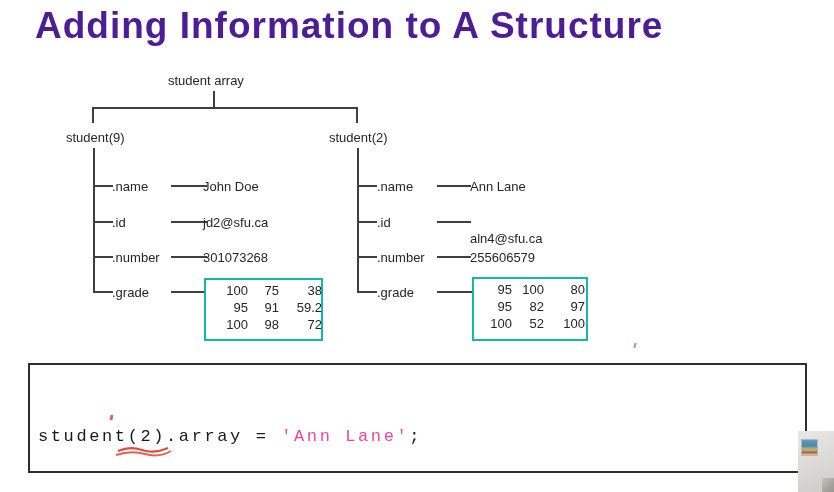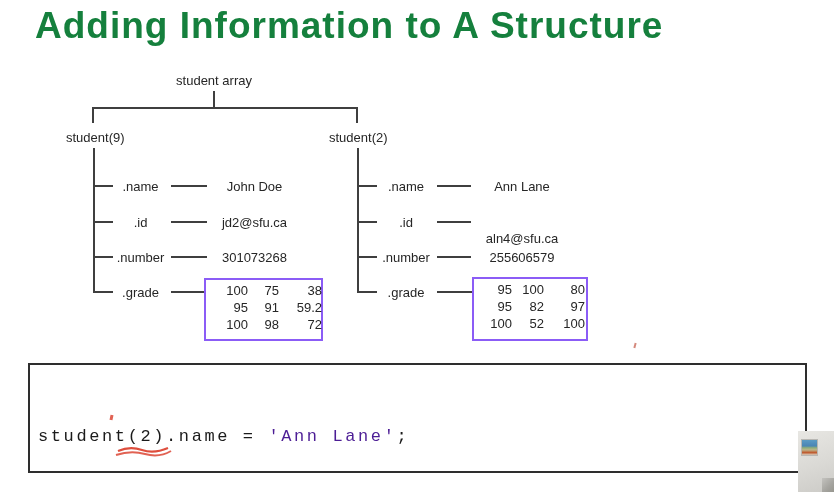--- a/index.html
+++ b/index.html
@@ -1,37 +1,37 @@
 <!DOCTYPE html>
 <html><head>
 <meta charset="utf-8">
 <style>
   html,body{margin:0;padding:0;background:#fff;}
   .canvas{position:relative;width:834px;height:492px;background:#ffffff;overflow:hidden;
           font-family:"Liberation Sans",sans-serif;color:#262626;}
   .title{position:absolute;left:35px;top:5px;margin:0;font-size:37px;font-weight:bold;
-         letter-spacing:1px;color:#15803d;white-space:nowrap;}
+         letter-spacing:1px;color:#4c1d95;white-space:nowrap;}
   
   .txt{position:absolute;font-size:13px;line-height:14px;color:#262626;white-space:nowrap;}
-  .ctr{text-align:center;}
+  .ctr{}
   
   .ln{position:absolute;background:#3F3F3F;}
   .ln-h{height:2px;}
   .ln-v{width:2px;}
   
-  .gradebox{position:absolute;border:2px solid #8b5cf6;background:#fff;box-sizing:border-box;}
+  .gradebox{position:absolute;border:2px solid #14b8a6;background:#fff;box-sizing:border-box;}
   .g3{display:grid;padding-top:2px;margin-left:2px;}
   .g3 span{text-align:right;font-size:13px;line-height:17px;color:#262626;}
   
   .codebox{position:absolute;left:28px;top:363px;width:779px;height:110px;
            border:2px solid #2E2E2E;box-sizing:border-box;background:#fff;}
   .code{position:absolute;left:38px;top:369px;font-family:"Liberation Mono",monospace;
         font-size:17px;line-height:27px;letter-spacing:2.6px;color:#1B1B1B;white-space:pre;}
   .codeline{height:27px;}
-  .str{color:#4c1d95;}
+  .str{color:#ec4899;}
   .idx-wrap{position:relative;display:inline-block;}
   .squig{position:absolute;left:-13px;bottom:-7px;}
   .speck{position:absolute;opacity:.8;}
   
   .webcam{position:absolute;left:798px;top:431px;width:36px;height:61px;
           background:linear-gradient(160deg,#E8E7E3 0%,#DAD9D5 55%,#CCCBC7 100%);}
   .painting{position:absolute;left:3px;top:8px;width:17px;height:17px;
             border:1px solid #B8B7B3;box-sizing:border-box;
             background:linear-gradient(180deg,#5B9BC4 0%,#4A85B5 40%,#8FAE78 52%,#BDB489 66%,#C05A2E 84%,#D8CFC0 100%);}
   .corner{position:absolute;right:0;bottom:0;width:12px;height:14px;
@@ -122,21 +122,21 @@
 
     <div class="speck" style="left:634px;top:343px;width:2px;height:5px;background:#C96A5A;transform:rotate(15deg)"></div>
   </div>
 
   <div class="codebox"></div>
 
   <div class="code">
     <div class="codeline"><span>student</span><span class="idx-wrap"><span>(2)</span><svg class="squig" width="58" height="12" viewBox="0 0 58 12">
             <path d="M3 6 Q 15 1, 27 5 T 53 3" fill="none" stroke="#DA3B28" stroke-width="2.2" opacity="0.9"></path>
             <path d="M1 10 Q 16 5, 30 9 T 56 6" fill="none" stroke="#DA3B28" stroke-width="2" opacity="0.8"></path>
-          </svg></span><span>.name = </span><span class="str">'Ann Lane'</span><span>;</span></div>
+          </svg></span><span>.array = </span><span class="str">'Ann Lane'</span><span>;</span></div>
     
     
     
   </div>
 
   <div class="speck" style="left:110px;top:415px;width:3px;height:5px;background:#DA3B28;transform:rotate(12deg)"></div>
 
   <div class="webcam">
     <div class="painting"></div>
     <div class="corner"></div>

